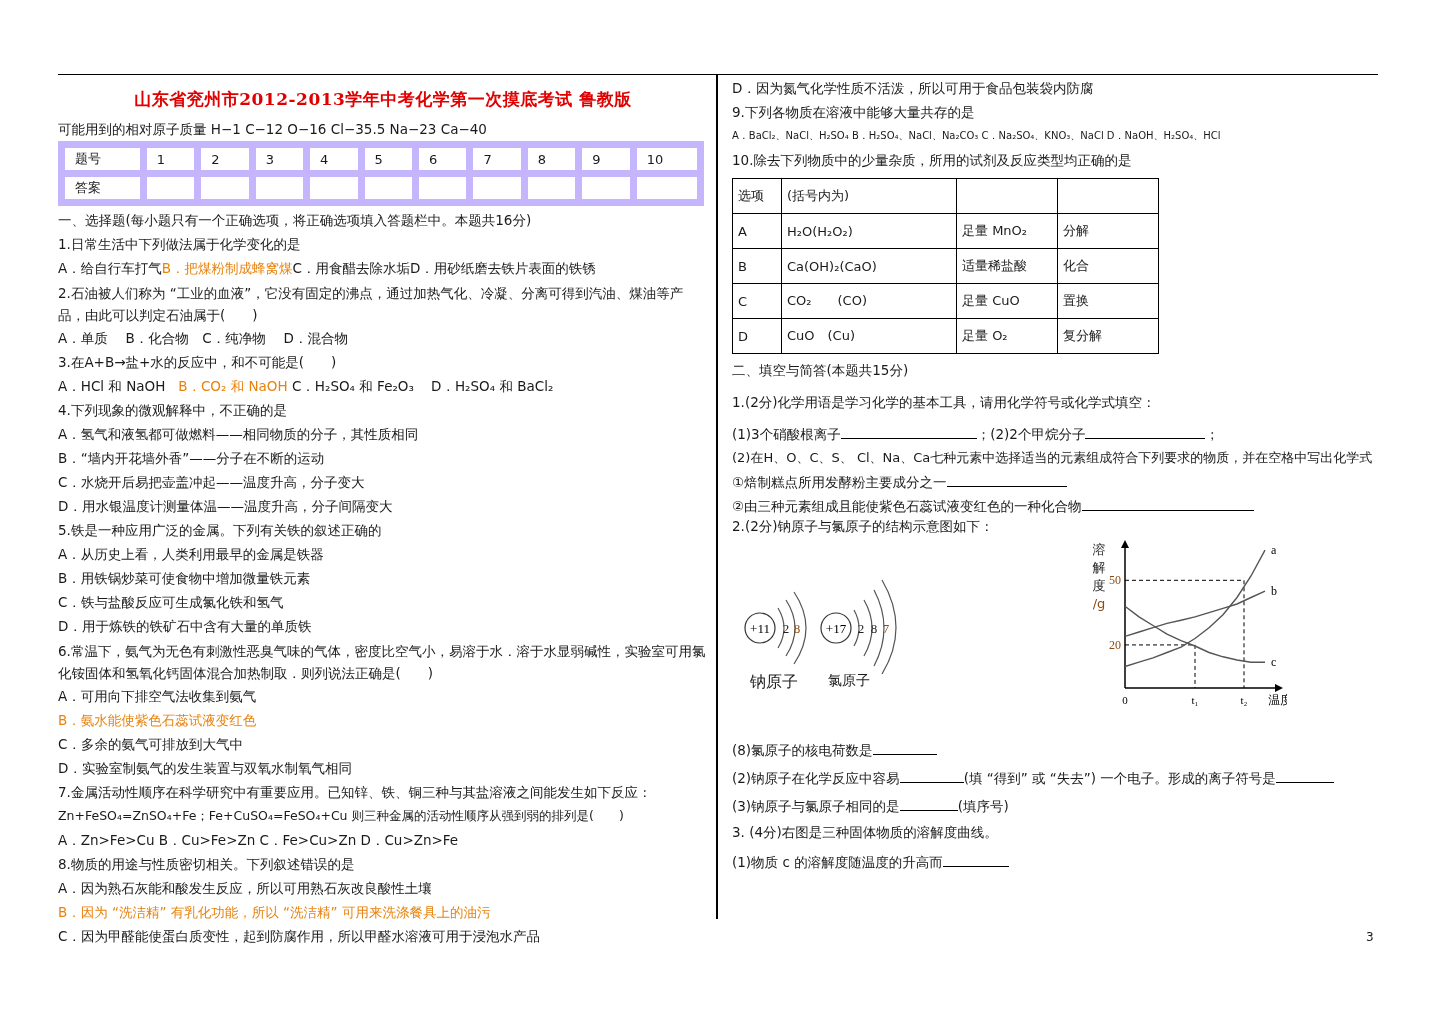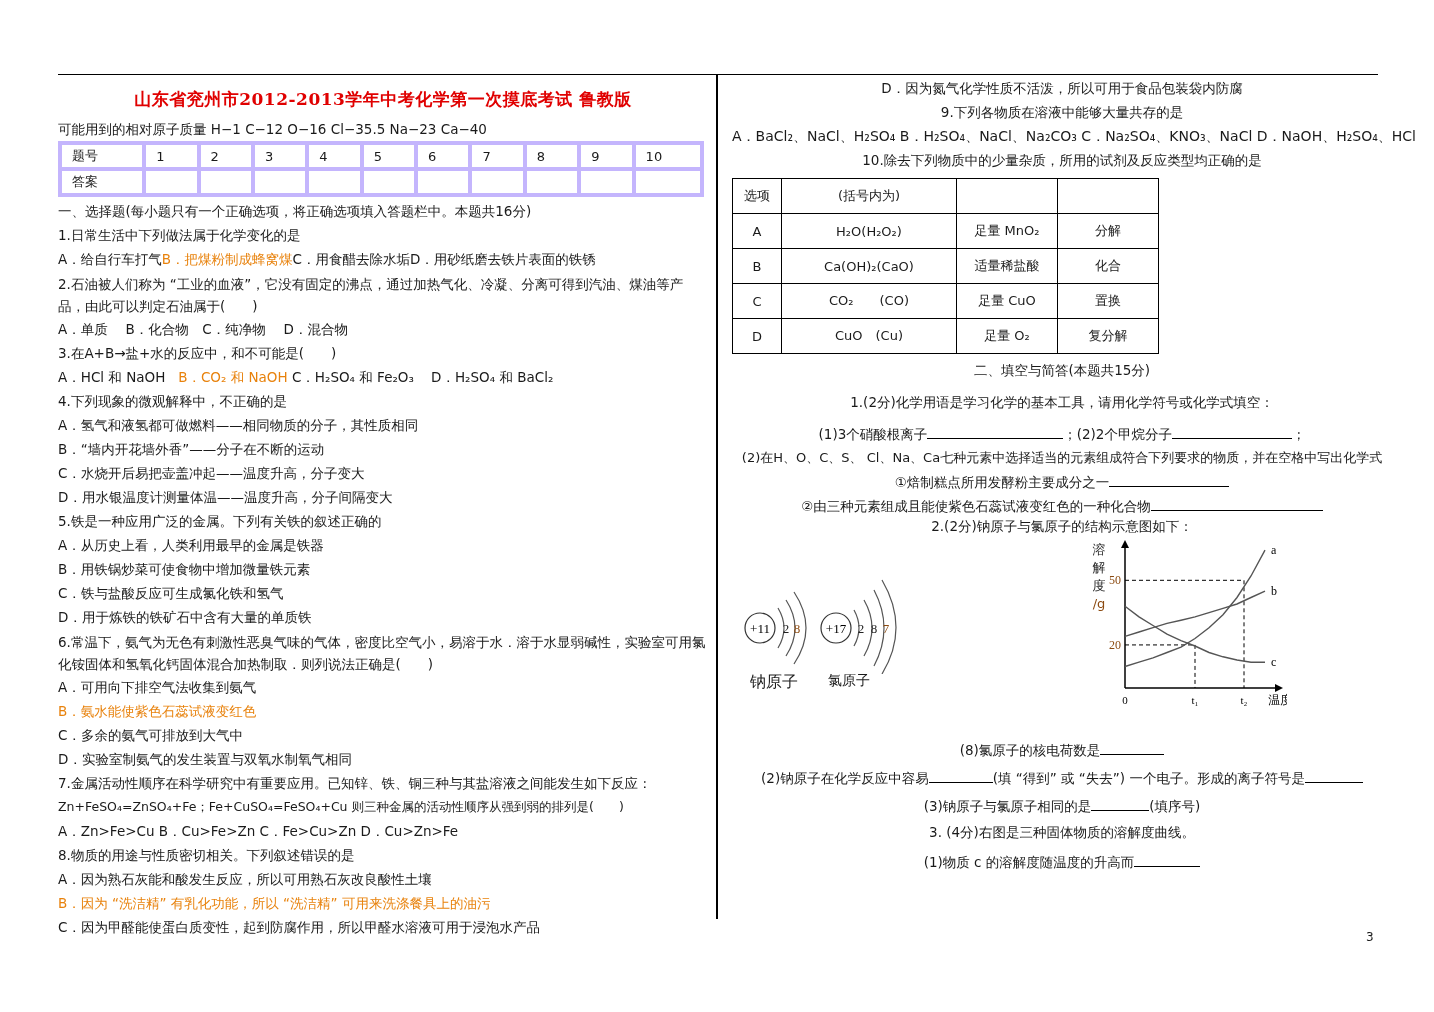--- a/index.html
+++ b/index.html
@@ -2,29 +2,29 @@
 <html><head>
 <meta charset="utf-8">
 <style>
   html, body { margin:0; padding:0; background:#ffffff; }
   body { width:1434px; height:1012px; position:relative; overflow:hidden;
          font-family:"DejaVu Sans", sans-serif; color:#1a1a1a; font-size:13.5px; }
   .hline-top { position:absolute; left:58px; top:74px; width:1320px; height:1px; background:#000; }
   .vdiv { position:absolute; left:716px; top:74px; width:2px; height:845px; background:#000; }
   .col { position:absolute; }
   .left { left:58px; top:76px; width:650px; }
-  .right { left:732px; top:76px; width:660px;text-align:center; }
+  .right { left:732px; top:76px; width:660px; }
   .title { color:#e00000; font-size:17px; font-weight:bold; text-align:center;
            margin:12px 0 6px 0; letter-spacing:0.5px; font-family:"DejaVu Serif", serif; }
   .line { white-space:nowrap; line-height:24px; height:24px; }
   .wrap { white-space:normal; line-height:22px; }
   .orange { color:#e8820c; }
   .bold { font-weight:normal; }
   table.ans { border-collapse:collapse; width:646px; margin:0 0 2px 0; }
-  table.ans td { border:4px solid #c4b5fd; height:22px; padding:0 10px; font-size:13px; vertical-align:middle; }
+  table.ans td { border:7px solid #c4b5fd; height:22px; padding:0 10px; font-size:13px; vertical-align:middle; }
   table.t10 { border-collapse:collapse; margin:6px 0 4px 0; }
   table.t10 td { border:1px solid #000; height:34px; padding:0 5px; font-size:13px; vertical-align:middle; }
   .blank { display:inline-block; border-bottom:1px solid #000; height:14px; vertical-align:baseline; }
   .pagenum { position:absolute; left:1366px; top:930px; font-size:12px; }
   .diagram-wrap { position:relative; height:200px; }
   .atom { position:absolute; }
   .chart { position:absolute; left:355px; top:0px; }
   .gap8 { height:8px; }
 </style>
 </head>
@@ -109,21 +109,21 @@
 
   <div class="line">8.物质的用途与性质密切相关。下列叙述错误的是</div>
   <div class="line">A．因为熟石灰能和酸发生反应，所以可用熟石灰改良酸性土壤</div>
   <div class="line orange">B．因为 “洗洁精” 有乳化功能，所以 “洗洁精” 可用来洗涤餐具上的油污</div>
   <div class="line">C．因为甲醛能使蛋白质变性，起到防腐作用，所以甲醛水溶液可用于浸泡水产品</div>
 </div>
 
 <div class="col right">
   <div class="line">D．因为氮气化学性质不活泼，所以可用于食品包装袋内防腐</div>
   <div class="line">9.下列各物质在溶液中能够大量共存的是</div>
-  <div class="line" style="font-size:14px;">A．BaCl₂、NaCl、H₂SO₄   B．H₂SO₄、NaCl、Na₂CO₃  C．Na₂SO₄、KNO₃、NaCl   D．NaOH、H₂SO₄、HCl</div>
+  <div class="line" style="font-size:10px;">A．BaCl₂、NaCl、H₂SO₄   B．H₂SO₄、NaCl、Na₂CO₃  C．Na₂SO₄、KNO₃、NaCl   D．NaOH、H₂SO₄、HCl</div>
   <div class="line">10.除去下列物质中的少量杂质，所用的试剂及反应类型均正确的是</div>
 
   <table class="t10">
     <tbody>
         <tr>
       <td style="width:38px">选项</td>
       <td style="width:164px">(括号内为)</td>
       <td style="width:90px"></td>
       <td style="width:90px"></td>
     </tr>

